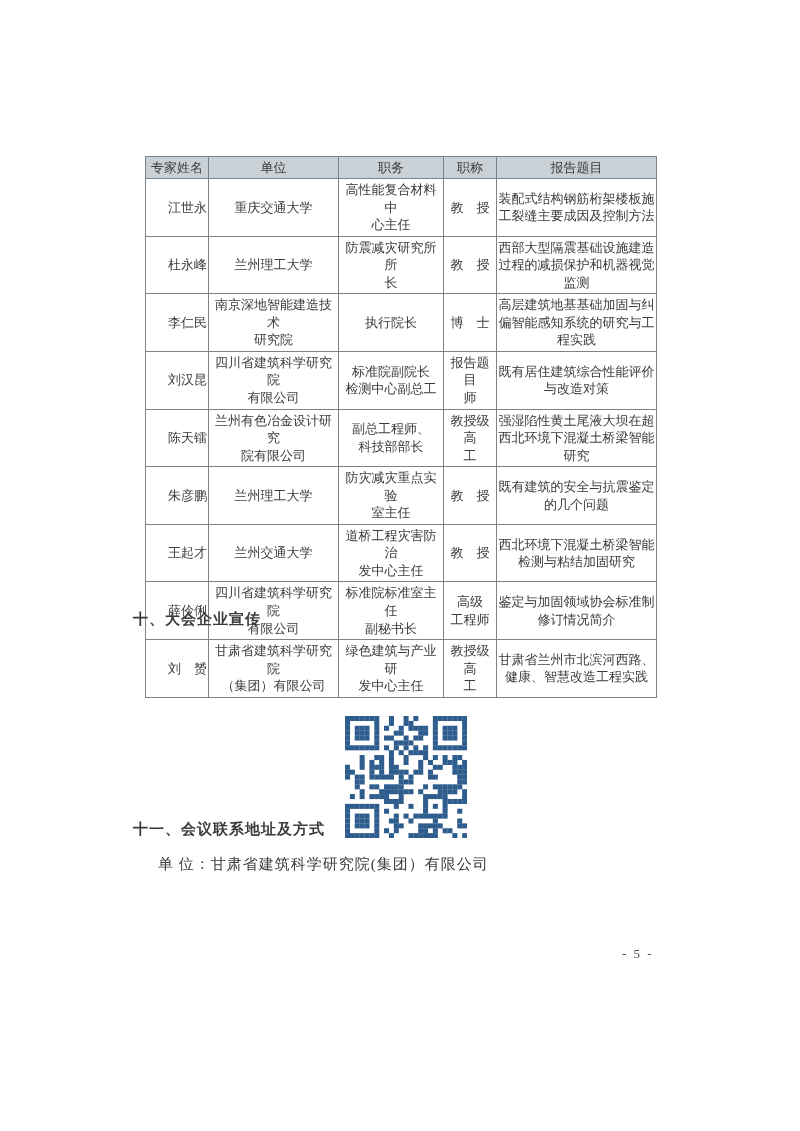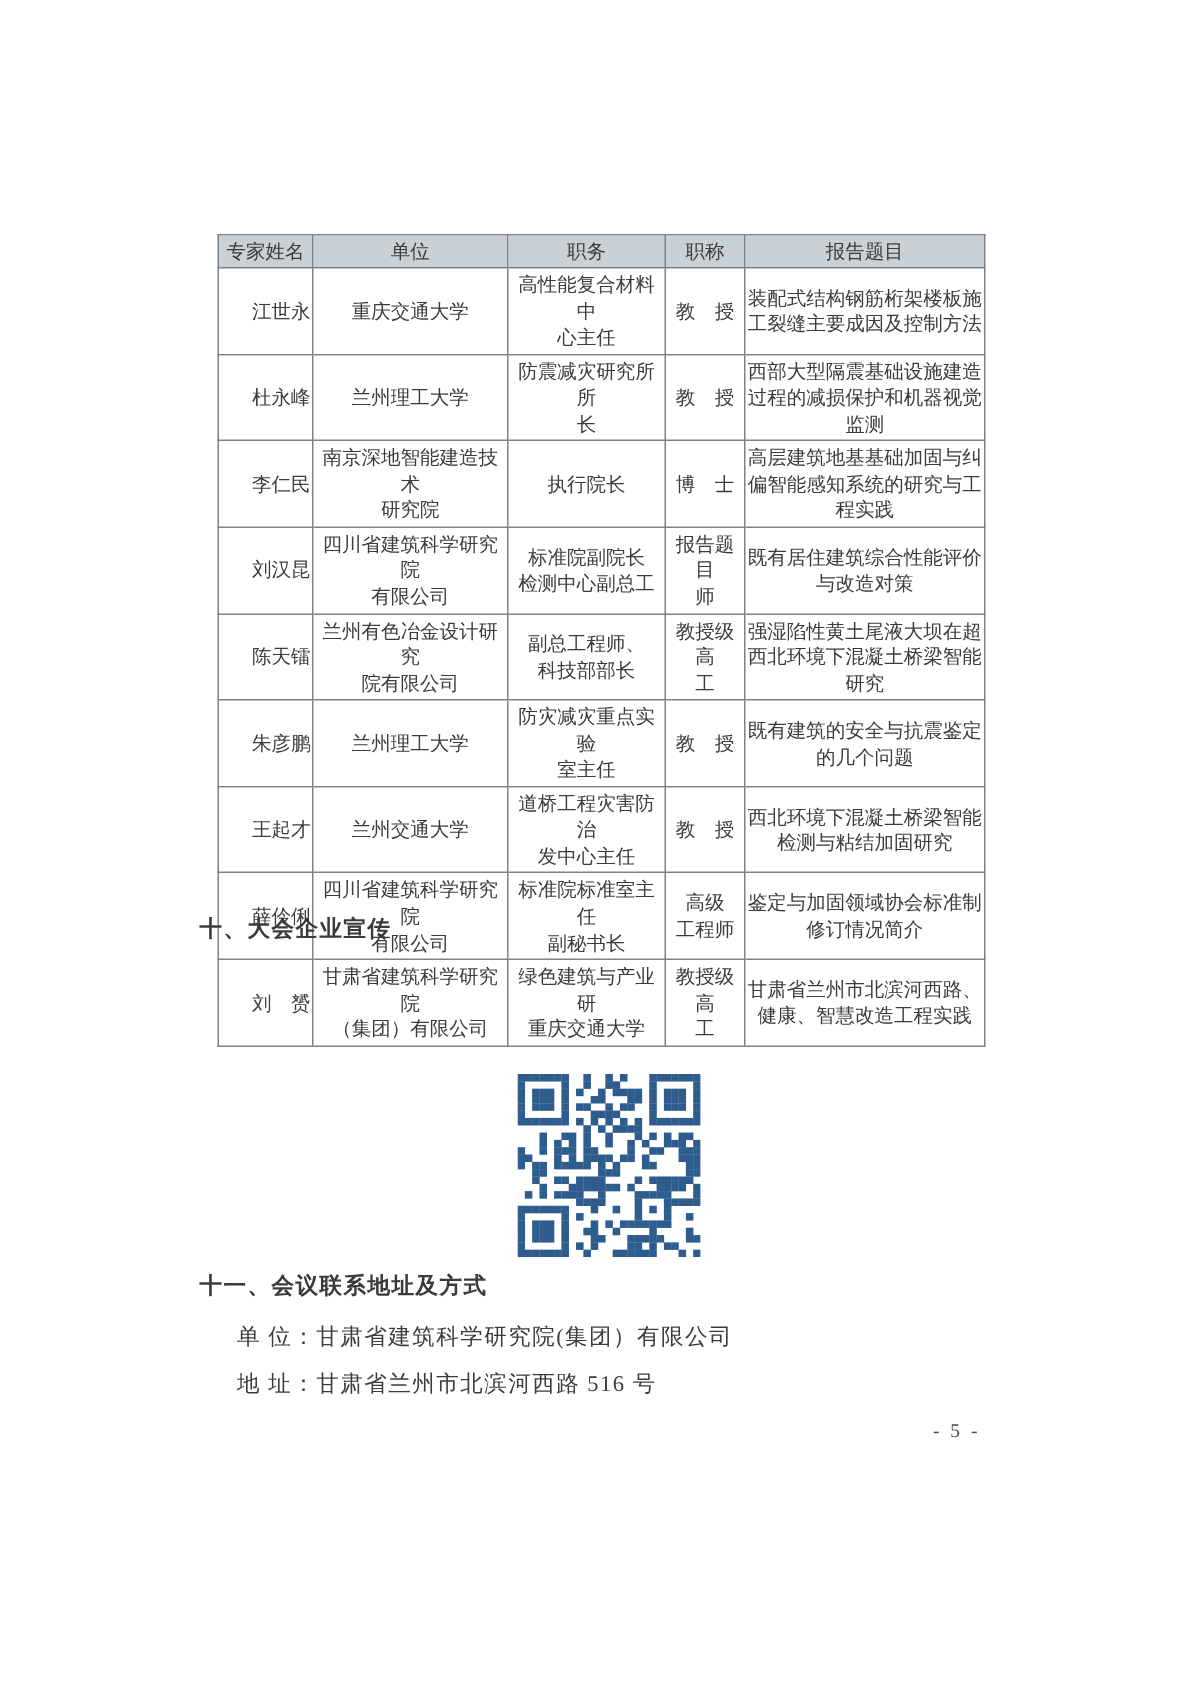--- a/index.html
+++ b/index.html
@@ -57,21 +57,21 @@
     margin-top:8px;
     font-size:15px;
     line-height:26.5px;
     text-align:justify;
     text-indent:2em;
     letter-spacing:0.5px;
   }
   
   .qr-wrap{position:absolute;left:345px;top:716px;width:122px;height:122px;}
   
-  .section11{position:absolute;left:133px;top:848px;width:535px;}
+  .section11{position:absolute;left:133px;top:820px;width:535px;}
   .contact-lines{margin-top:10px;padding-left:25px;}
   .contact-lines div{
     font-size:15px;
     line-height:31px;
     letter-spacing:1px;
     font-family:Liberation Serif, serif;
   }
   
   .page-number{
     position:absolute;
@@ -185,21 +185,21 @@
           <td>高级
 工程师</td>
           <td>鉴定与加固领域协会标准制
 修订情况简介</td>
         </tr>
         <tr>
           <td class="name">刘　赟</td>
           <td>甘肃省建筑科学研究院
 （集团）有限公司</td>
           <td>绿色建筑与产业研
-重庆交通大学</td>
+发中心主任</td>
           <td>教授级高
 工</td>
           <td>甘肃省兰州市北滨河西路、
 健康、智慧改造工程实践</td>
         </tr>
       </tbody>
     </table>
   </div>
 
   <div class="section10">
@@ -513,19 +513,18 @@
           <rect x="107.36" y="117.12" width="5.03" height="5.03"></rect>
           <rect x="117.12" y="117.12" width="5.03" height="5.03"></rect>
         </g>
       </svg>
   </div>
 
   <div class="section11">
     <div class="sec-heading">十一、会议联系地址及方式</div>
     <div class="contact-lines">
       <div>单 位：甘肃省建筑科学研究院(集团）有限公司</div>
-      <div>地 址：甘肃省兰州市北滨河西路 516 号</div>
     </div>
   </div>
 
   <div class="page-number">- 5 -</div>
 
 </div>
 
 </body></html>

